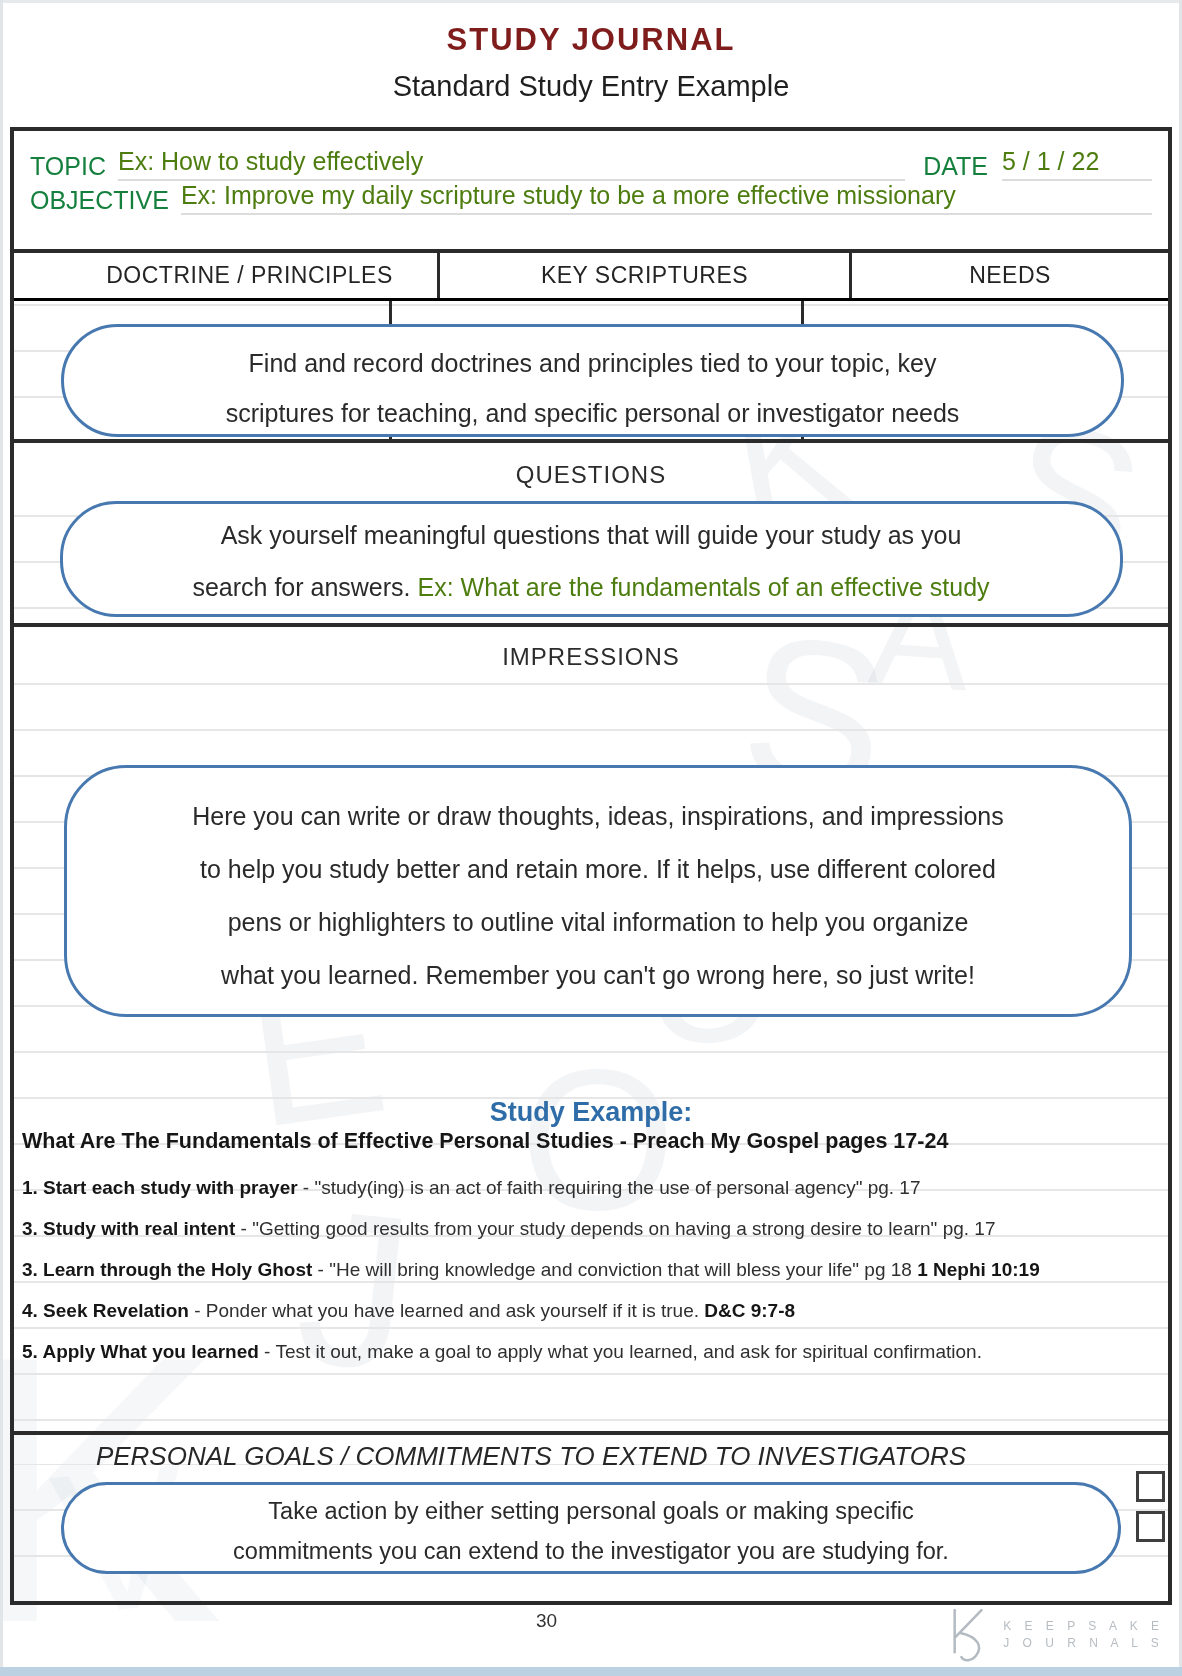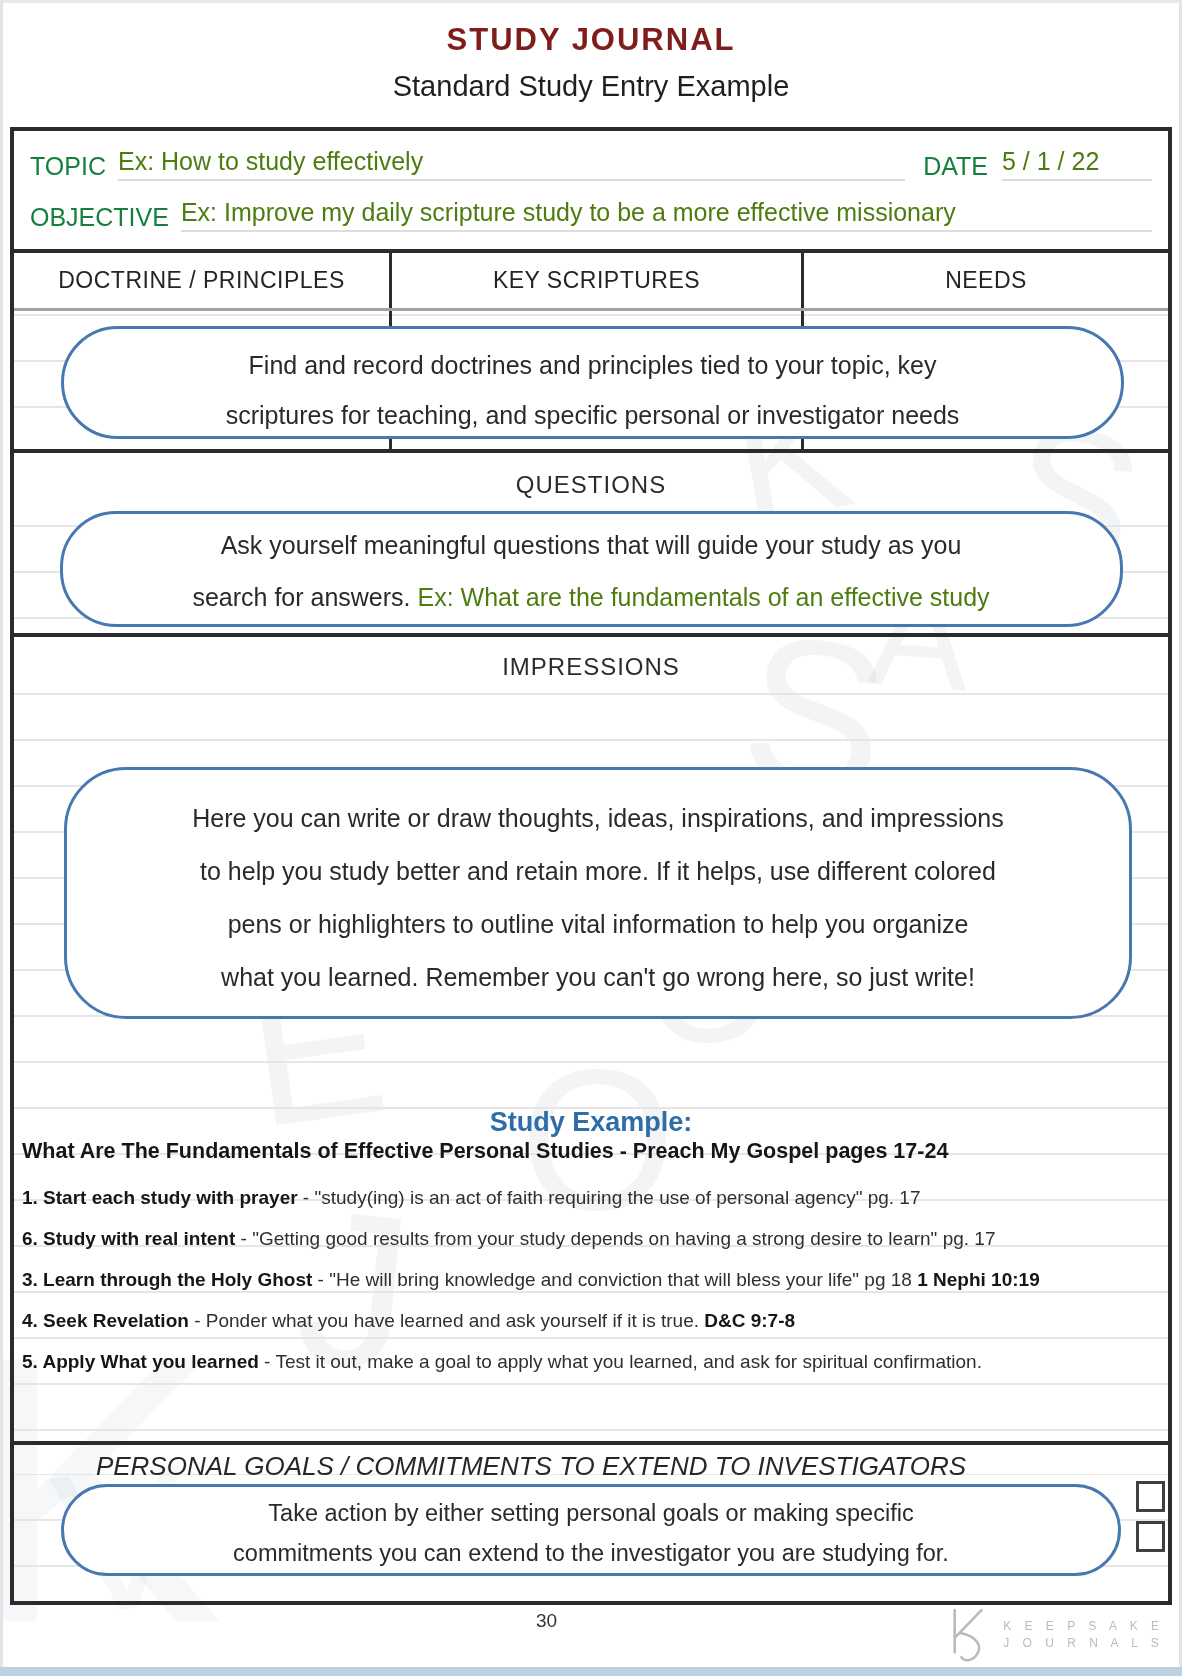--- a/index.html
+++ b/index.html
@@ -22,42 +22,42 @@
   
   .main-box{position:absolute;left:10px;top:127px;width:1162px;height:1478px;
             border:4px solid #2b2b2b;box-sizing:border-box;z-index:1;background:transparent;}
   section{box-sizing:border-box;position:relative;}
 
   .ruled{background-image:repeating-linear-gradient(to bottom, transparent 0, transparent 44px, #e6e6e6 44px, #e6e6e6 46px);}
 
   
   .row-topic{height:122px;border-bottom:4px solid #2b2b2b;padding:16px 16px 0 16px;}
   .tline{display:flex;align-items:flex-end;font-size:25px;font-weight:500;}
-  .tline + .tline{margin-top:17px;}
+  .tline + .tline{margin-top:0;}
   .lbl{flex:none;color:#15803d;}
   .fill{flex:1;border-bottom:2px solid #dcdcdc;padding:0 0 3px 0;margin-left:12px;white-space:nowrap;overflow:hidden;}
   .blue{color:#4d7c0f;}
   .datefill{flex:0 0 150px;margin-left:14px;}
   .datelbl{margin-left:18px;}
 
   
-  .row-headers{height:58px;border-bottom:3px solid #a3a3a3;display:flex;}
+  .row-headers{height:48px;border-bottom:3px solid #000000;display:flex;padding-left:48px;}
   .col-h{display:flex;align-items:center;justify-content:center;font-size:23px;font-weight:500;
          letter-spacing:0.5px;color:#242424;box-sizing:border-box;}
   .col1{width:378px;border-right:3px solid #2b2b2b;}
   .col2{width:412px;border-right:3px solid #2b2b2b;}
   .col3{flex:1;}
 
   
   .doctrine-body{height:142px;border-bottom:4px solid #2b2b2b;}
   .vdiv{position:absolute;top:0;bottom:0;width:3px;background:#2b2b2b;}
   .vdiv.d1{left:375px;} .vdiv.d2{left:787px;}
 
   .bubble{box-sizing:border-box;background:#fff;border:3px solid #4779b0;border-radius:60px;
-          text-align:center;font-size:25px;color:#2a2a2a;z-index:3;}
+          text-align:center;font-size:25px;color:#2a2a2a;z-index:3;margin-top:8px;}
   .doctrine-bubble{position:absolute;left:47px;top:15px;width:1063px;height:113px;
                    border-radius:58px;padding-top:11px;line-height:50px;}
 
   
   .questions{height:184px;border-bottom:4px solid #2b2b2b;padding-top:16px;}
   .sec-h{text-align:center;font-size:24px;font-weight:500;letter-spacing:1px;color:#2c2c2c;line-height:32px;}
   .questions-bubble{margin:10px auto 0 auto;width:1063px;height:116px;border-radius:56px;padding-top:5px;line-height:52px;}
 
   
   .impressions{height:808px;border-bottom:4px solid #2b2b2b;padding-top:14px;}
@@ -154,21 +154,21 @@
         <div>to help you study better and retain more. If it helps, use different colored</div>
         <div>pens or highlighters to outline vital information to help you organize</div>
         <div>what you learned. Remember you can't go wrong here, so just write!</div>
       </div>
 
       <div class="study-block">
         <div class="study-h">Study Example:</div>
         <div class="study-title">What Are The Fundamentals of Effective Personal Studies - Preach My Gospel pages 17-24</div>
         <div class="study-list">
           <div class="item"><span class="b">1. Start each study with prayer</span><span> - "study(ing) is an act of faith requiring the use of personal agency" pg. 17</span><span class="b"></span></div>
-          <div class="item"><span class="b">6. Study with real intent</span><span> - "Getting good results from your study depends on having a strong desire to learn" pg. 17</span><span class="b"></span></div>
+          <div class="item"><span class="b">3. Study with real intent</span><span> - "Getting good results from your study depends on having a strong desire to learn" pg. 17</span><span class="b"></span></div>
           <div class="item"><span class="b">3. Learn through the Holy Ghost</span><span> - "He will bring knowledge and conviction that will bless your life" pg 18  </span><span class="b">1 Nephi 10:19</span></div>
           <div class="item"><span class="b">4. Seek Revelation</span><span> - Ponder what you have learned and ask yourself if it is true. </span><span class="b">D&amp;C 9:7-8</span></div>
           <div class="item"><span class="b">5. Apply What you learned</span><span> - Test it out, make a goal to apply what you learned, and ask for spiritual confirmation.</span><span class="b"></span></div>
         </div>
       </div>
     </section>
 
     <section class="goals ruled" style="background-position:0 30px;">
       <div class="goals-h-wrap">PERSONAL GOALS / COMMITMENTS TO EXTEND TO INVESTIGATORS</div>
       <div class="bubble goals-bubble">

